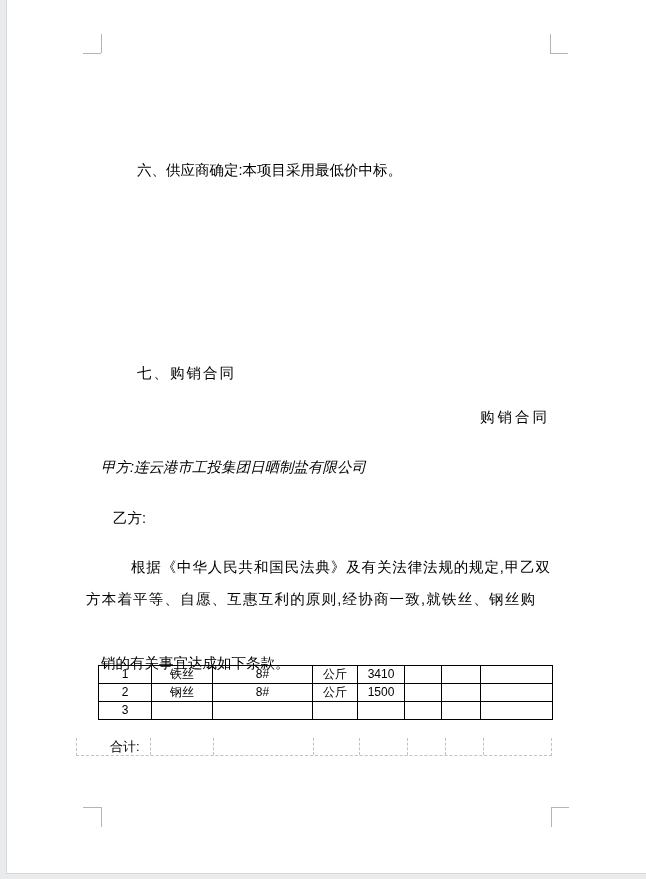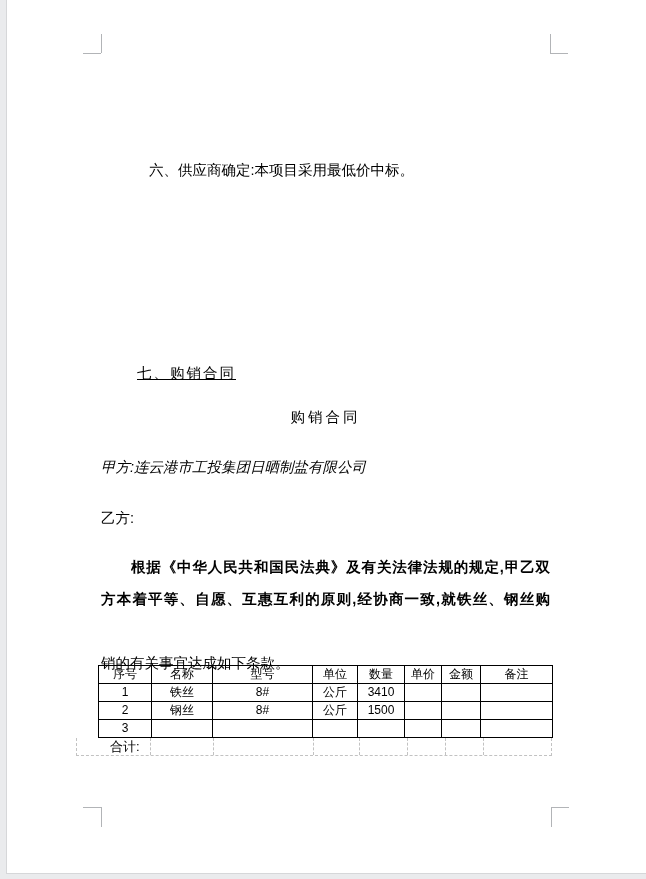--- a/index.html
+++ b/index.html
@@ -14,22 +14,22 @@
     background:#ffffff;box-sizing:border-box;
     border-left:1px solid #d6d7d9;border-bottom:1px solid #d6d7d9;
   }
   
   .cm{position:absolute;background:#b2b4b7;}
   .cm-v{width:1px;height:19px;}
   .cm-h{width:18px;height:1px;}
   
   .txt{position:absolute;font-size:14.5px;line-height:18px;white-space:nowrap;}
   .heading{letter-spacing:2px;}
-  .title{left:101px;width:449px;text-align:center;letter-spacing:3px;white-space:nowrap;}
-  .jline{white-space:normal;text-align:justify;text-align-last:justify;overflow:hidden;height:18px;font-weight:bold;}
+  .title{left:101px;width:449px;text-align:right;letter-spacing:3px;white-space:nowrap;}
+  .jline{white-space:normal;text-align:justify;text-align-last:justify;overflow:hidden;height:18px;}
   
   table.items{
     position:absolute;left:98px;top:665px;width:454px;
     border-collapse:collapse;table-layout:fixed;
   }
   table.items th,table.items td{
     border:1px solid #000;padding:0;height:17px;line-height:17px;
     font-size:12px;font-weight:normal;text-align:center;
     overflow:hidden;white-space:nowrap;
   }
@@ -49,56 +49,46 @@
 
 <div class="cm cm-v" style="left:101px;top:34px;"></div>
 <div class="cm cm-h" style="left:83px;top:53px;"></div>
 <div class="cm cm-v" style="left:550px;top:34px;"></div>
 <div class="cm cm-h" style="left:550px;top:53px;"></div>
 <div class="cm cm-v" style="left:101px;top:807px;height:20px;"></div>
 <div class="cm cm-h" style="left:83px;top:807px;"></div>
 <div class="cm cm-v" style="left:551px;top:807px;height:20px;"></div>
 <div class="cm cm-h" style="left:551px;top:807px;"></div>
 
-<div class="txt" style="left:137px;top:161px;margin-left:12px;">六、供应商确定:本项目采用最低价中标。</div>
+<div class="txt" style="left:137px;top:161px;">六、供应商确定:本项目采用最低价中标。</div>
 
-<div class="txt heading" style="left:137px;top:364px;text-decoration:underline;">七、购销合同</div>
+<div class="txt heading" style="left:137px;top:364px;">七、购销合同</div>
 
 <div class="txt title" style="top:408px;">购销合同</div>
 
 <div class="txt" style="left:101px;top:458px;font-style:italic;">甲方:连云港市工投集团日晒制盐有限公司</div>
 
-<div class="txt" style="left:101px;top:509px;">乙方:</div>
+<div class="txt" style="left:113px;top:509px;">乙方:</div>
 
 <div class="txt jline" style="left:131px;top:558px;width:419px;">根据《中华人民共和国民法典》及有关法律法规的规定,甲乙双</div>
-<div class="txt jline" style="left:101px;top:590px;width:449px;">方本着平等、自愿、互惠互利的原则,经协商一致,就铁丝、钢丝购</div>
+<div class="txt jline" style="left:86px;top:590px;width:449px;">方本着平等、自愿、互惠互利的原则,经协商一致,就铁丝、钢丝购</div>
 <div class="txt" style="left:101px;top:654px;">销的有关事宜达成如下条款。</div>
 
 <table class="items">
   <colgroup>
     <col style="width:53px">
       <col style="width:61px">
       <col style="width:100px">
       <col style="width:45px">
     <col style="width:47px">
       <col style="width:37px">
       <col style="width:39px">
       <col style="width:72px">
   </colgroup>
   <tbody>
-      <tr>
-    <th>序号</th>
-    <th>名称</th>
-    <th>型号</th>
-    <th>单位</th>
-    <th>数量</th>
-    <th>单价</th>
-    <th>金额</th>
-    <th>备注</th>
-  </tr>
   <tr>
     <td>1</td>
     <td>铁丝</td>
     <td>8#</td>
     <td>公斤</td>
     <td>3410</td>
     <td></td>
     <td></td>
     <td></td>
   </tr>

